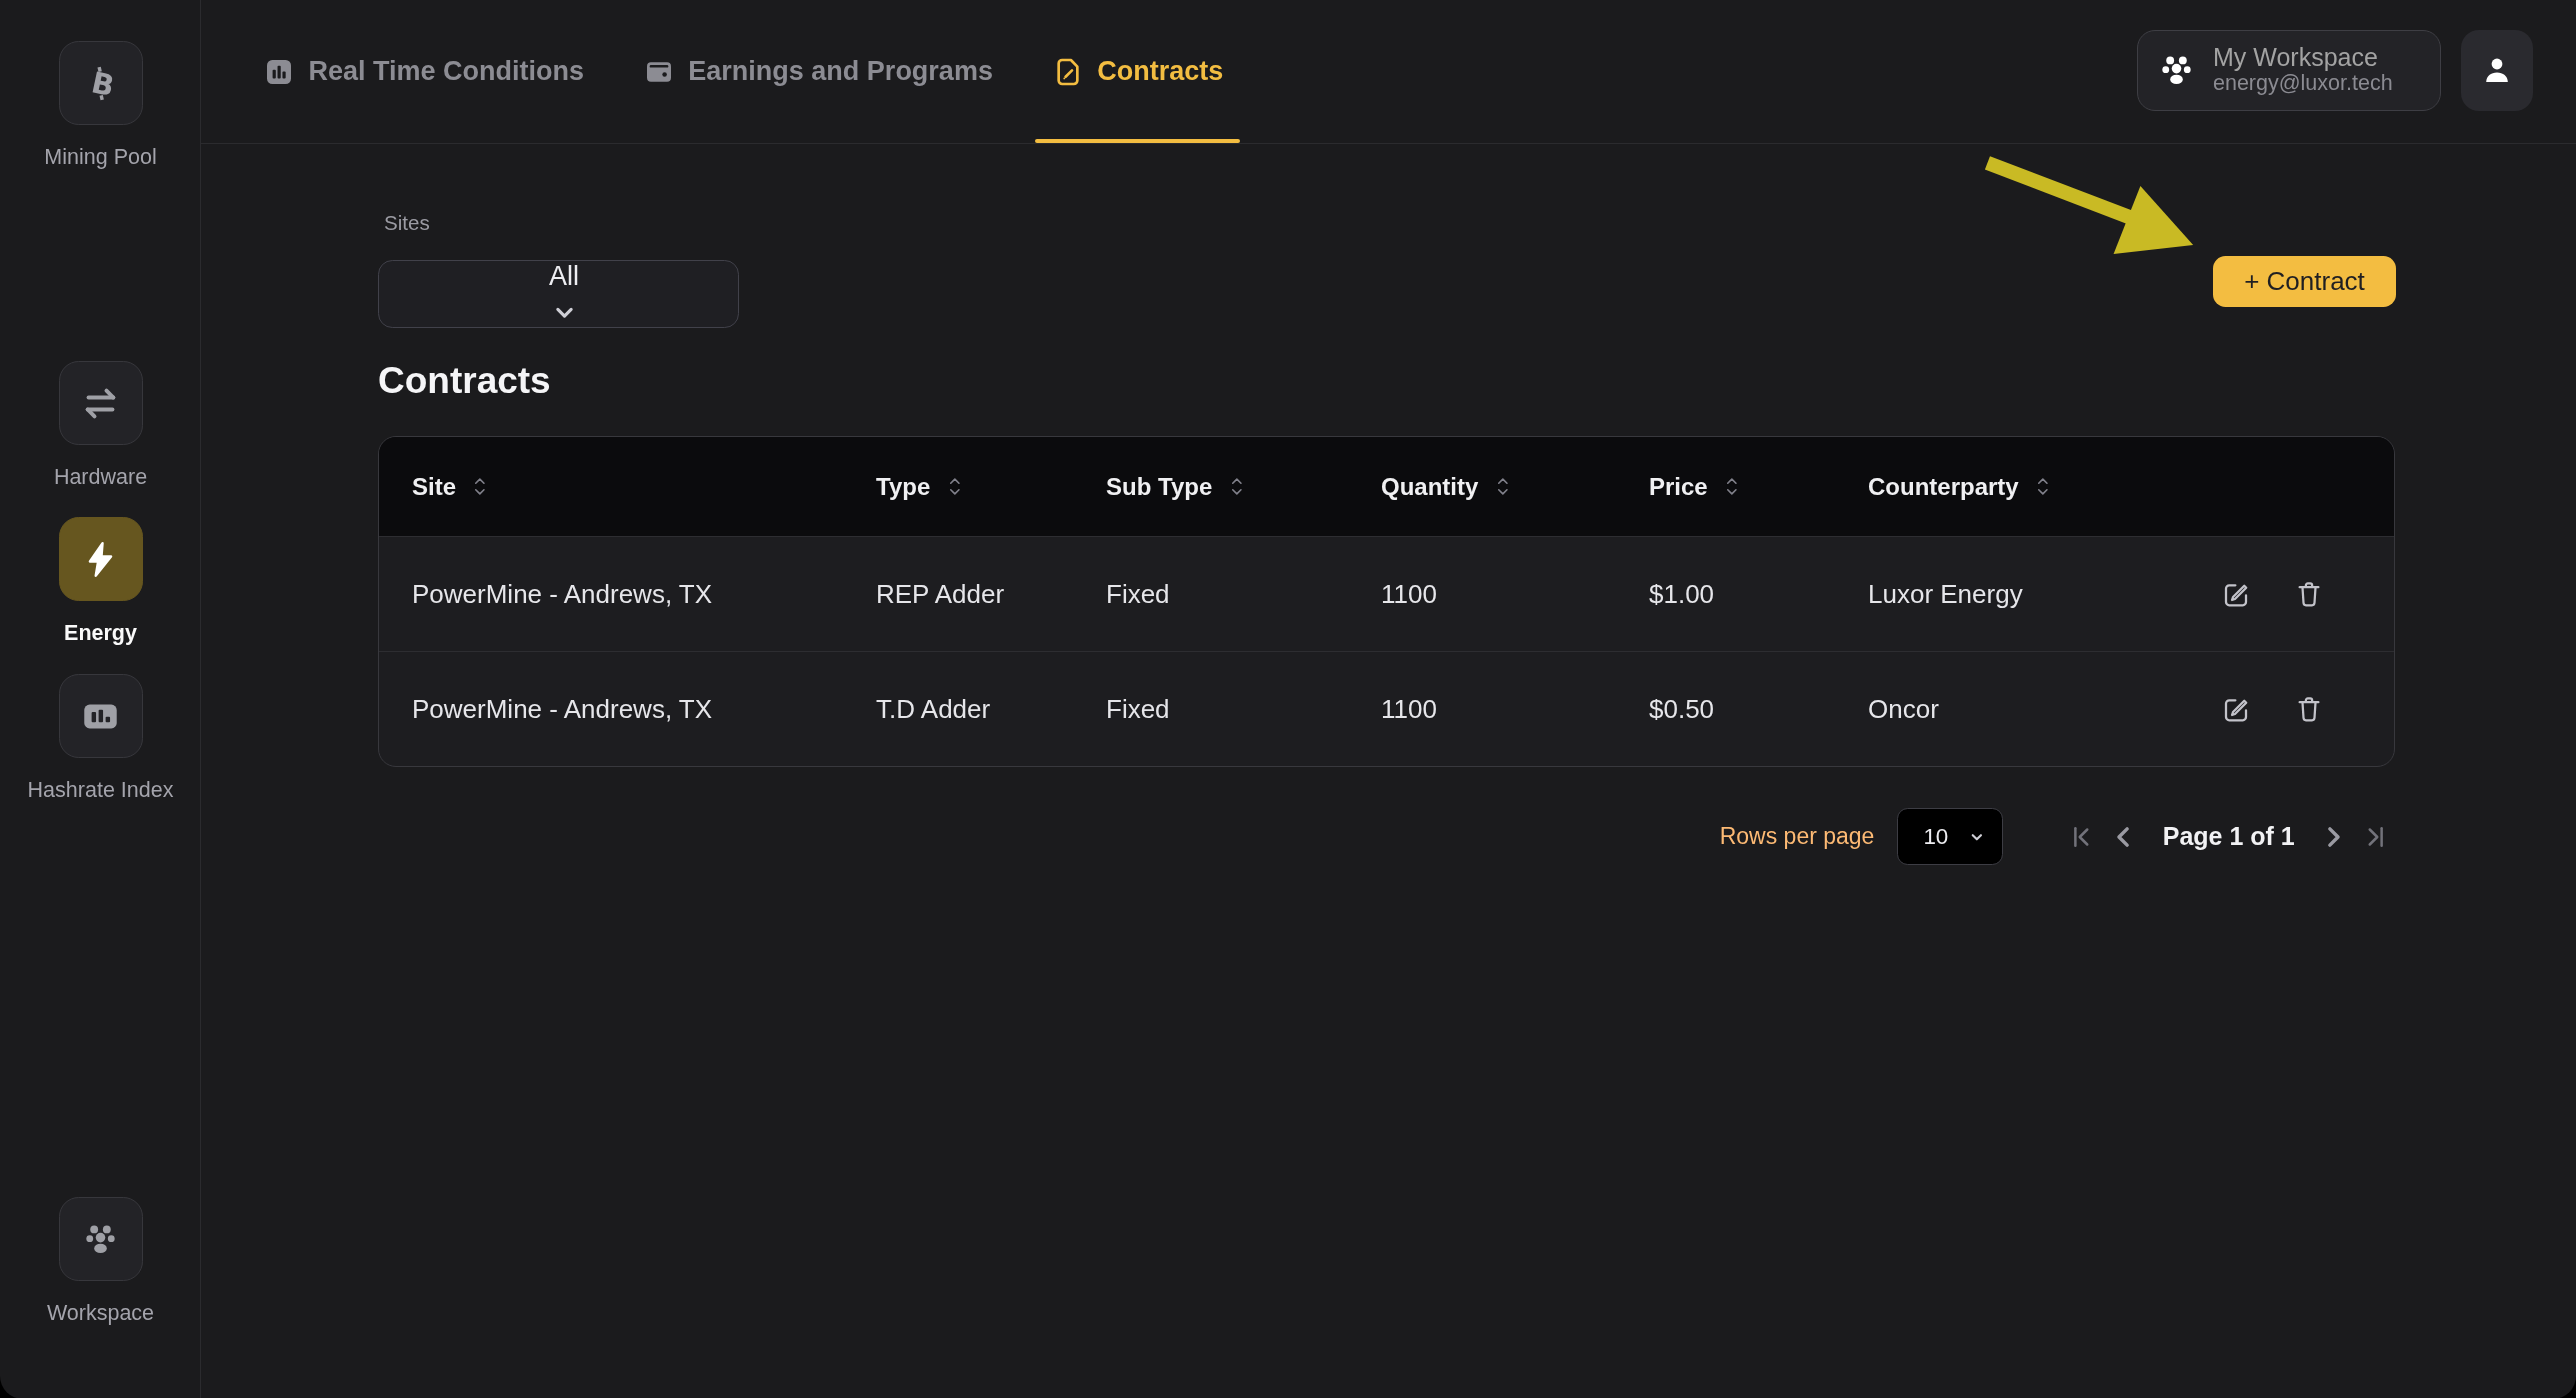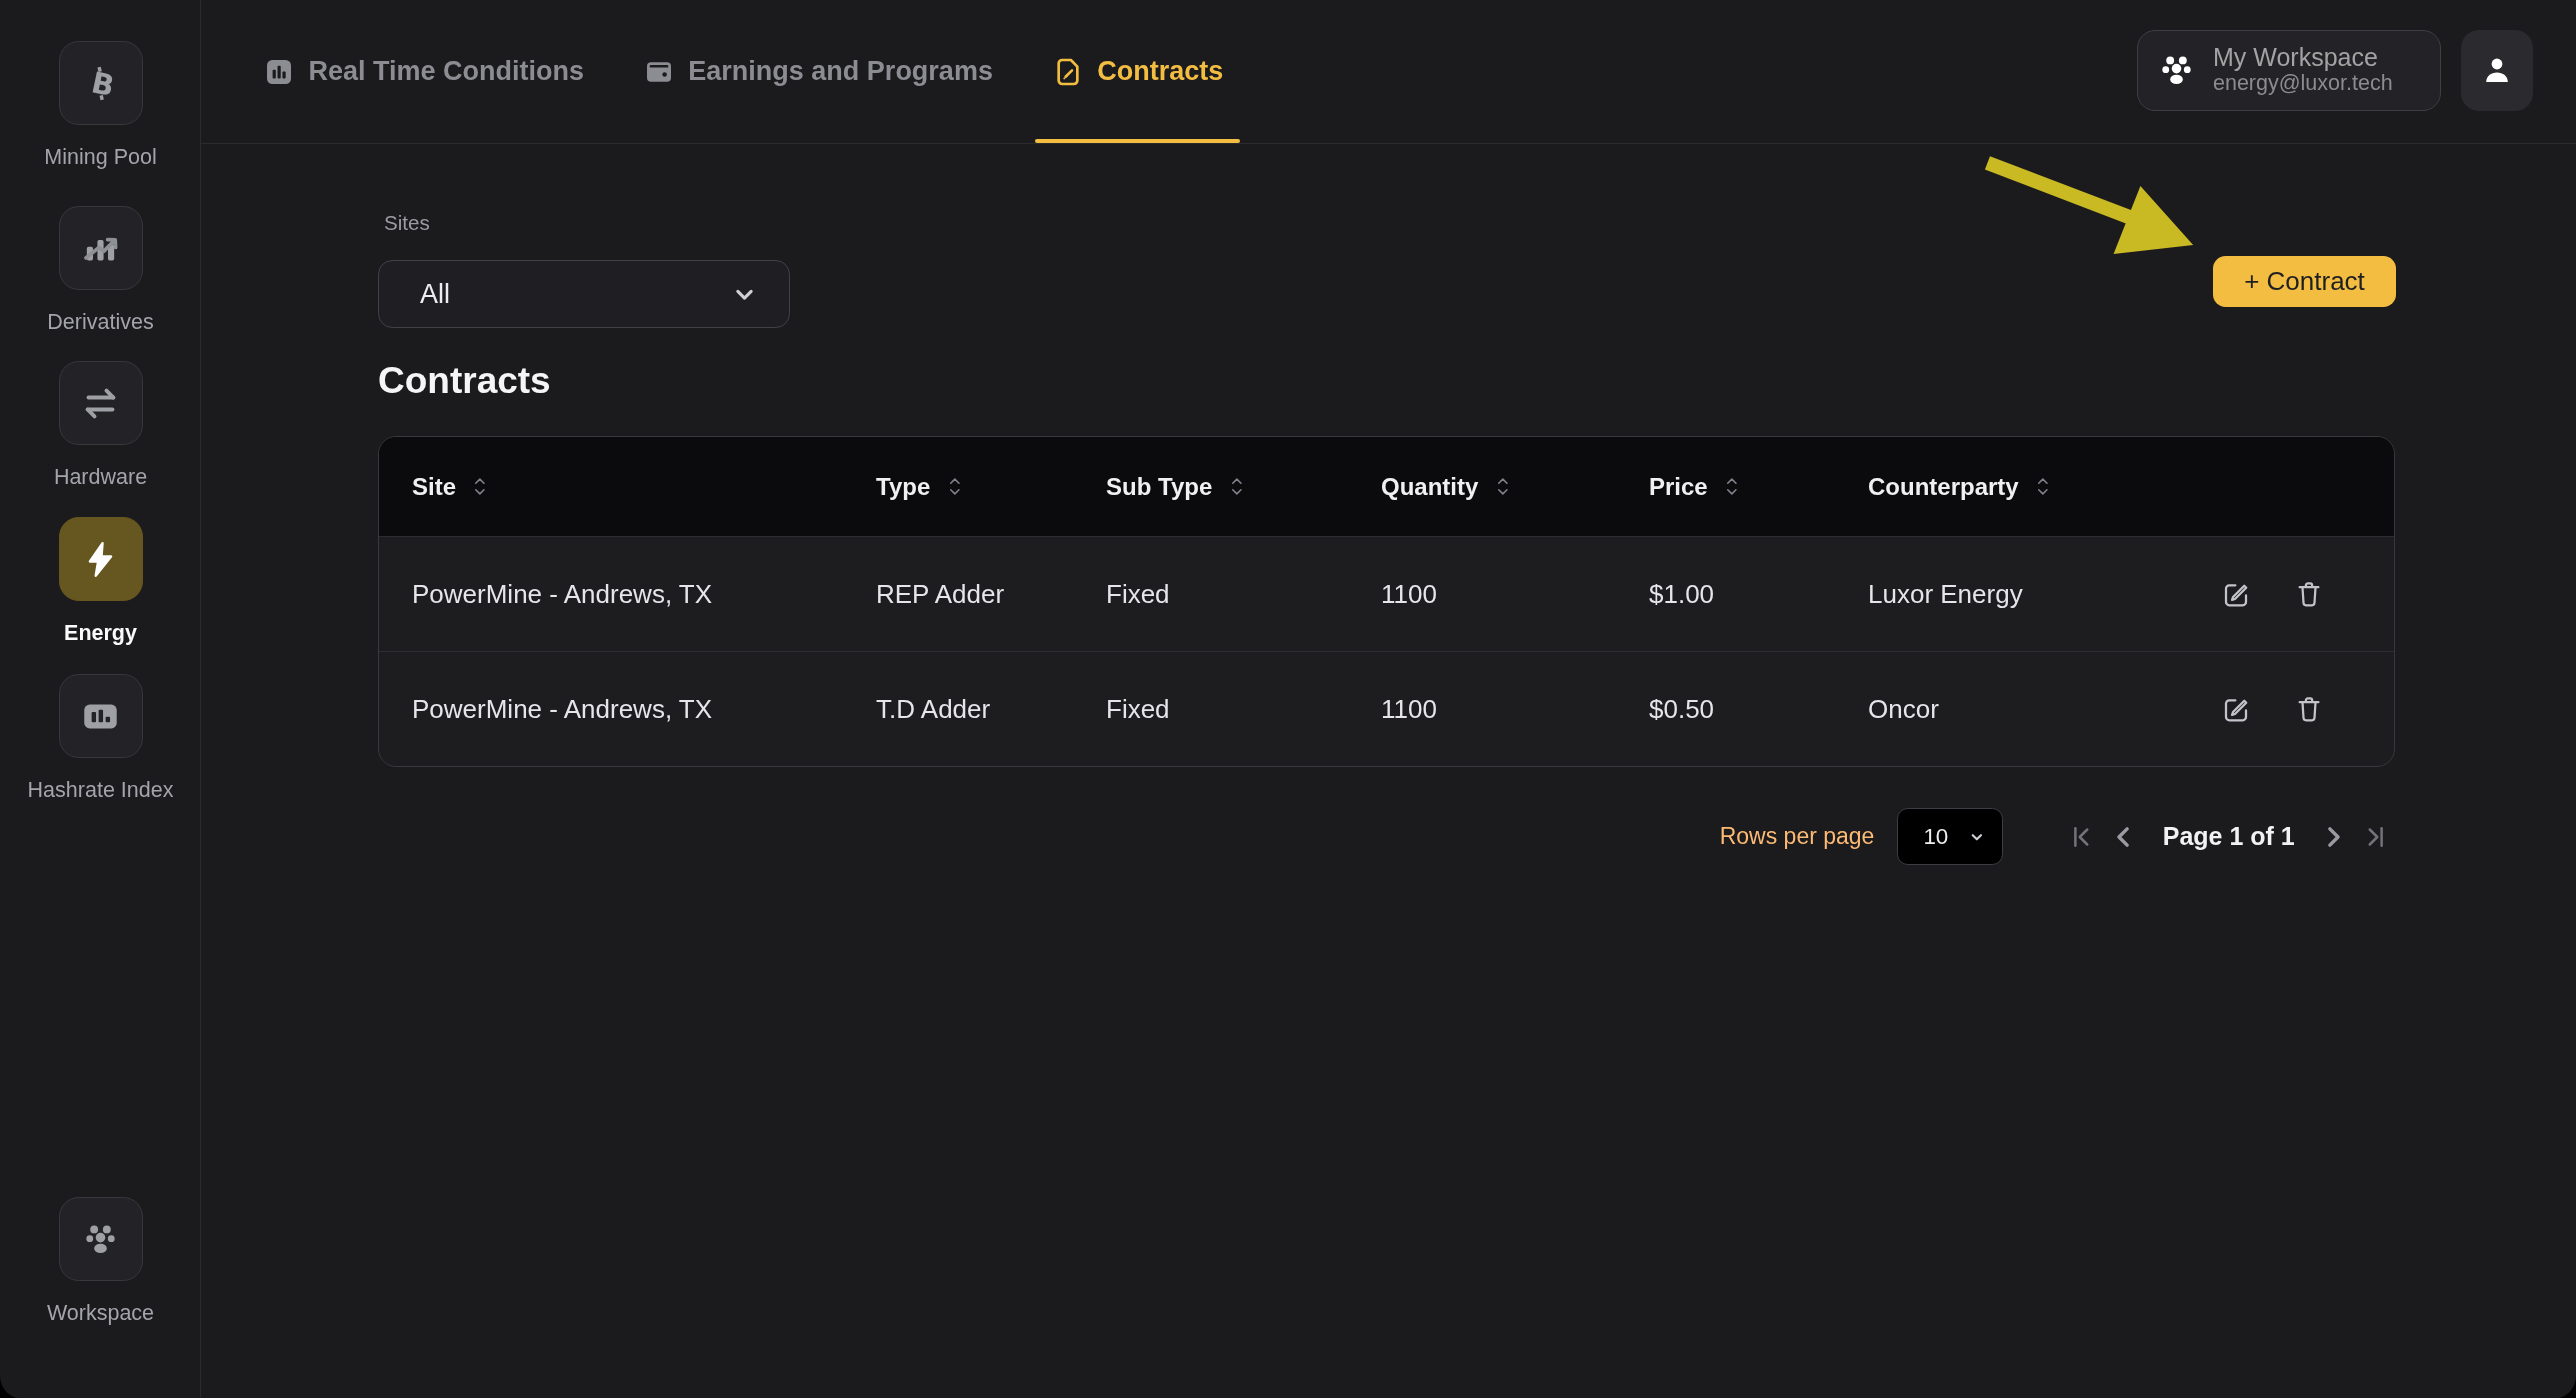--- a/index.html
+++ b/index.html
@@ -31,23 +31,23 @@
   #workspace-btn { position:absolute; left:1936px; top:29.5px; width:304px; height:81px; border-radius:18px;
     background:#232327; border:0.9px solid #3e3e44; display:flex; align-items:center; padding-left:18px; gap:16px; cursor:pointer; }
   #workspace-btn svg { width:41px; height:41px; flex:none; }
   .ws-name { font-size:25px; color:#a3a3a3; line-height:1.15; }
   .ws-email { font-size:21.5px; color:#8b8b92; line-height:1.2; }
   #avatar-btn { position:absolute; left:2260px; top:29.5px; width:72px; height:81px; border-radius:18px; background:#2a2a2f; display:flex; align-items:center; justify-content:center; cursor:pointer; }
   #avatar-btn svg { width:36px; height:36px; }
 
   
   #sites-label { position:absolute; left:384px; top:211px; font-size:20.6px; color:#9b9ba3; }
-  #sites-select { position:absolute; left:378px; top:260px; width:412px; height:68px; border-radius:14.3px;
+  #sites-select { position:absolute; left:378px; top:260px; width:361px; height:68px; border-radius:14.3px;
     background:#1f1f23; border:1.8px solid #41414a; display:flex; align-items:center; justify-content:space-between;
-    padding:0 30px 0 41px; cursor:pointer; }
+    padding:0 30px 0 41px; cursor:pointer;flex-direction:column; }
   #sites-select .sel-value { font-size:27px; color:#ededf1; }
   #sites-select svg { width:29px; height:29px; }
 
   #page-title { position:absolute; left:378px; top:360px; font-size:37px; font-weight:700; color:#f5f5f7; }
 
   #add-contract { position:absolute; left:2213px; top:256px; width:183px; height:51px; border-radius:12.5px;
     background:#f3bd41; border:none; display:flex; align-items:center; justify-content:center;
     font-family:"Liberation Sans",sans-serif; font-size:26px; color:#1f1f22; font-weight:500; cursor:pointer; }
 
   
@@ -87,32 +87,20 @@
       <div class="tile">
         <svg viewBox="0 0 24 24" fill="none">
           <text x="7" y="18" font-size="17" font-weight="bold" fill="#9fa0a6" transform="rotate(12 12 12)" font-family="DejaVu Sans, sans-serif">B</text>
           <line x1="11.2" y1="2.4" x2="11.8" y2="5" stroke="#9fa0a6" stroke-width="2"></line>
           <line x1="12.4" y1="19" x2="13" y2="21.6" stroke="#9fa0a6" stroke-width="2"></line>
         </svg>
       </div>
       <div class="side-label">Mining Pool</div>
     </div>
 
-    <div class="side-item" style="top:206px">
-      <div class="tile">
-        <svg viewBox="0 0 24 24" fill="none">
-          <rect x="4" y="11" width="3.6" height="8" rx="1" fill="#9fa0a6"></rect>
-          <rect x="10.2" y="7" width="3.6" height="12" rx="1" fill="#9fa0a6"></rect>
-          <rect x="16.4" y="9.5" width="3.6" height="9.5" rx="1" fill="#9fa0a6"></rect>
-          <path d="M3.5 17.5 L11 11.5 L14 13.5 L20 7.5" stroke="#8f9096" stroke-width="2.2" stroke-linecap="round" stroke-linejoin="round"></path>
-          <path d="M16.2 6.8 L20.6 7 L20.8 11.4" stroke="#8f9096" stroke-width="2.2" stroke-linecap="round" stroke-linejoin="round"></path>
-        </svg>
-      </div>
-      <div class="side-label">Derivatives</div>
-    </div>
 
     <div class="side-item" style="top:361px">
       <div class="tile">
         <svg viewBox="0 0 24 24" fill="none" stroke="#9fa0a6" stroke-width="2.3" stroke-linecap="round" stroke-linejoin="round">
           <path d="M5 8.5 H19.5"></path>
             <path d="M15.5 4.5 L19.5 8.5"></path>
           <path d="M19 15.5 H4.5"></path>
             <path d="M8.5 19.5 L4.5 15.5"></path>
         </svg>
       </div>

